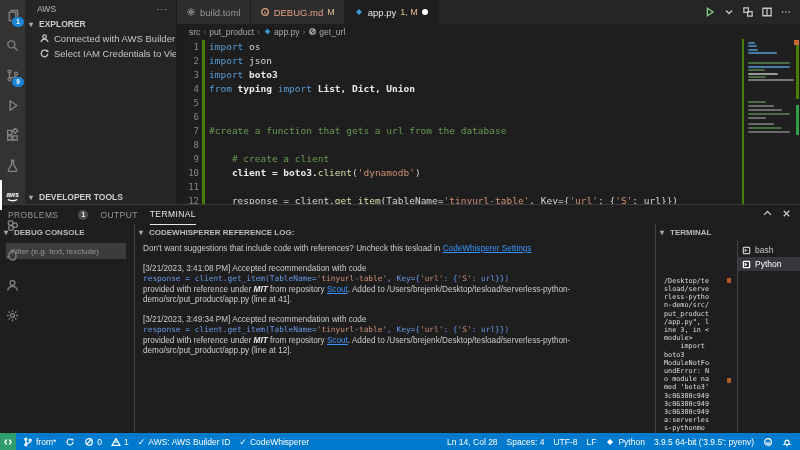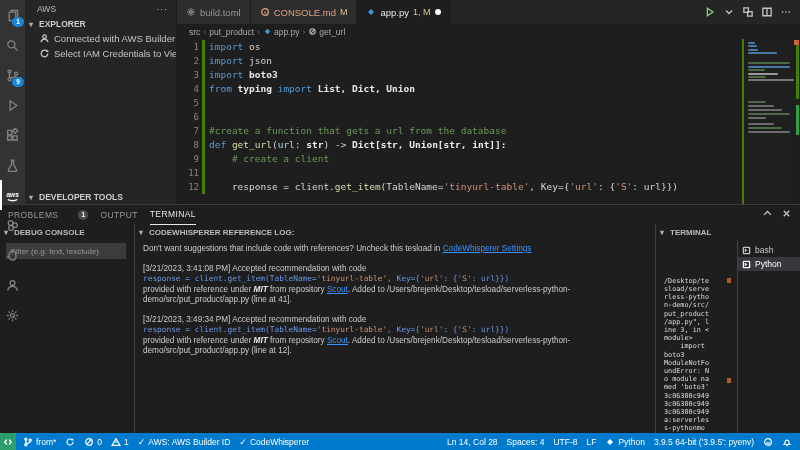--- a/index.html
+++ b/index.html
@@ -224,21 +224,21 @@
               </span>
               <span>build.toml</span>
             </div>
             <div class="tab readme-mod">
               <span class="ic" style="display: inline-flex;">
                 <svg class="i" viewBox="0 0 16 16">
                   <circle cx="8" cy="8" r="5.3"></circle>
                   <path d="M8 7.2 v3.2 M8 5 v0.2"></path>
                 </svg>
               </span>
-              <span>CONSOLE.md</span>
+              <span>DEBUG.md</span>
               <span class="marker">M</span>
             </div>
             <div class="tab active">
               <span class="ic" style="display: inline-flex;">
                 <svg class="i" viewBox="0 0 16 16">
                   <rect x="4.6" y="4.6" width="6.8" height="6.8" transform="rotate(45 8 8)" fill="#3b9cd9" stroke="none"></rect>
                 </svg>
               </span>
               <span>app.py</span>
               <span class="marker">1, M</span>
@@ -307,22 +307,23 @@
         </div>
       <div class="code-wrap">
         <div class="code-col" id="code-lines">
             <div class="cl"><span class="ln">1</span><span class="gut"></span><span><span class="tk-k">import</span><span class="tk-p"> os</span></span></div>
             <div class="cl"><span class="ln">2</span><span class="gut"></span><span><span class="tk-k">import</span><span class="tk-p"> json</span></span></div>
             <div class="cl"><span class="ln">3</span><span class="gut"></span><span><span class="tk-k">import</span><span class="tk-t"> boto3</span></span></div>
             <div class="cl"><span class="ln">4</span><span class="gut"></span><span><span class="tk-k">from</span><span class="tk-t"> typing </span><span class="tk-k">import</span><span class="tk-t"> List, Dict, Union</span></span></div>
             <div class="cl"><span class="ln">5</span><span class="gut"></span><span></span></div>
             <div class="cl"><span class="ln">6</span><span class="gut"></span><span></span></div>
             <div class="cl"><span class="ln">7</span><span class="gut"></span><span><span class="tk-c">#create a function that gets a url from the database</span></span></div>
-            <div class="cl"><span class="ln">8</span><span class="gut"></span><span><span class="tk-k">def </span><span class="tk-f">get_url</span><span class="tk-p">(</span><span class="tk-v">url</span><span class="tk-p">: </span><span class="tk-t">str</span><span class="tk-p">) -&gt; </span><span class="tk-t">Dict[str, Union[str, int]]:</span></span></div>
+            <div class="cl"><span class="ln">8</span><span class="gut"></span></div>
             <div class="cl"><span class="ln">9</span><span class="gut"></span><span><span class="tk-c">    # create a client</span></span></div>
+            <div class="cl"><span class="ln">10</span><span class="gut"></span><span><span class="tk-t">    client = boto3.</span><span class="tk-f">client</span><span class="tk-p">(</span><span class="tk-s">'dynamodb'</span><span class="tk-p">)</span></span></div>
             <div class="cl"><span class="ln">11</span><span class="gut"></span></div>
             <div class="cl"><span class="ln">12</span><span class="gut"></span><span><span class="tk-p">    response = client.</span><span class="tk-f">get_item</span><span class="tk-p">(TableName=</span><span class="tk-s">'tinyurl-table'</span><span class="tk-p">, Key={</span><span class="tk-s">'url'</span><span class="tk-p">: {</span><span class="tk-s">'S'</span><span class="tk-p">: url}})</span></span></div>
           </div>
         <div class="minimap" id="minimap">
           <div class="mm-marker" style="top:2px;"></div>
         <div class="mm-line" style="top: 3px; width: 7.2px; background: rgb(74, 123, 166);"></div>
             <div class="mm-line" style="top: 6.4px; width: 8.8px; background: rgb(74, 123, 166);"></div>
             <div class="mm-line" style="top: 9.8px; width: 9.6px; background: rgb(74, 123, 166);"></div>
             <div class="mm-line" style="top: 13.2px; width: 28.8px; background: rgb(74, 123, 166);"></div>
             <div class="mm-line" style="top: 23.4px; width: 41.6px; background: rgb(75, 107, 69);"></div>

